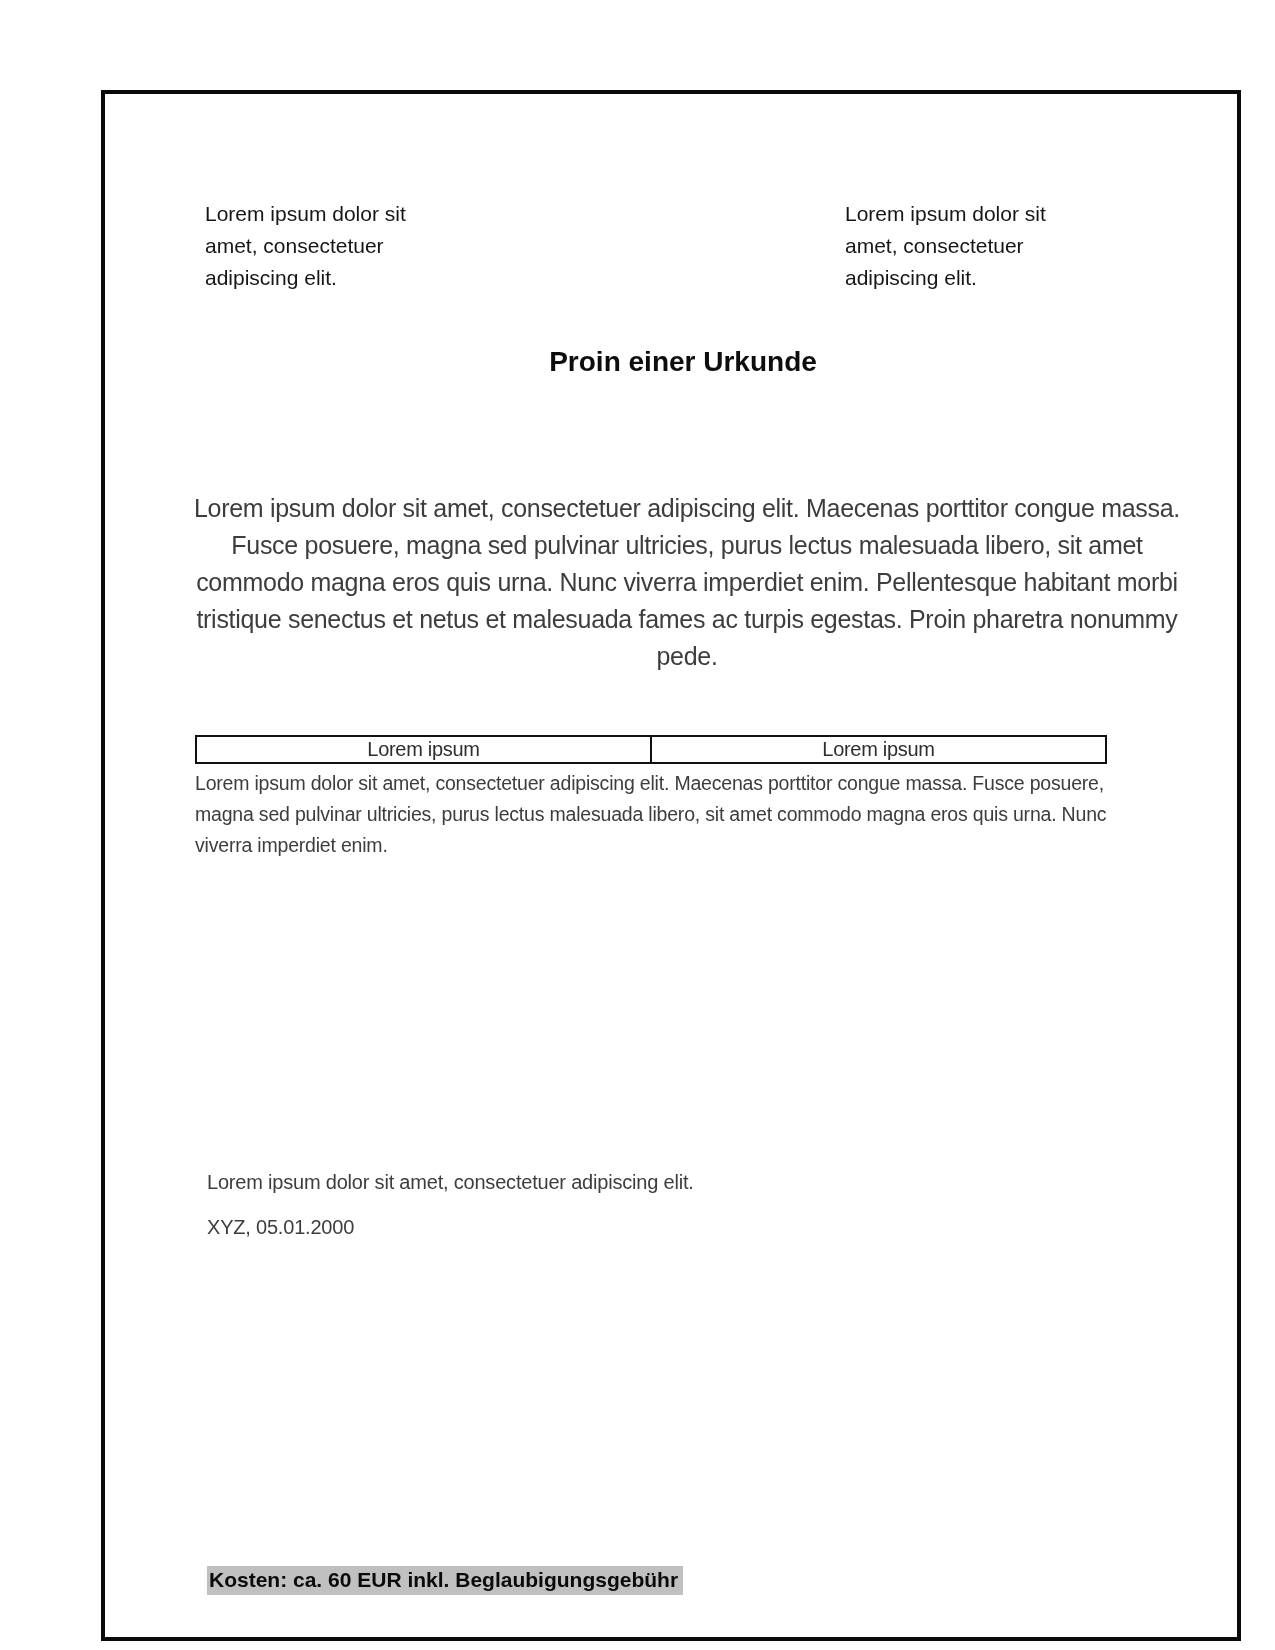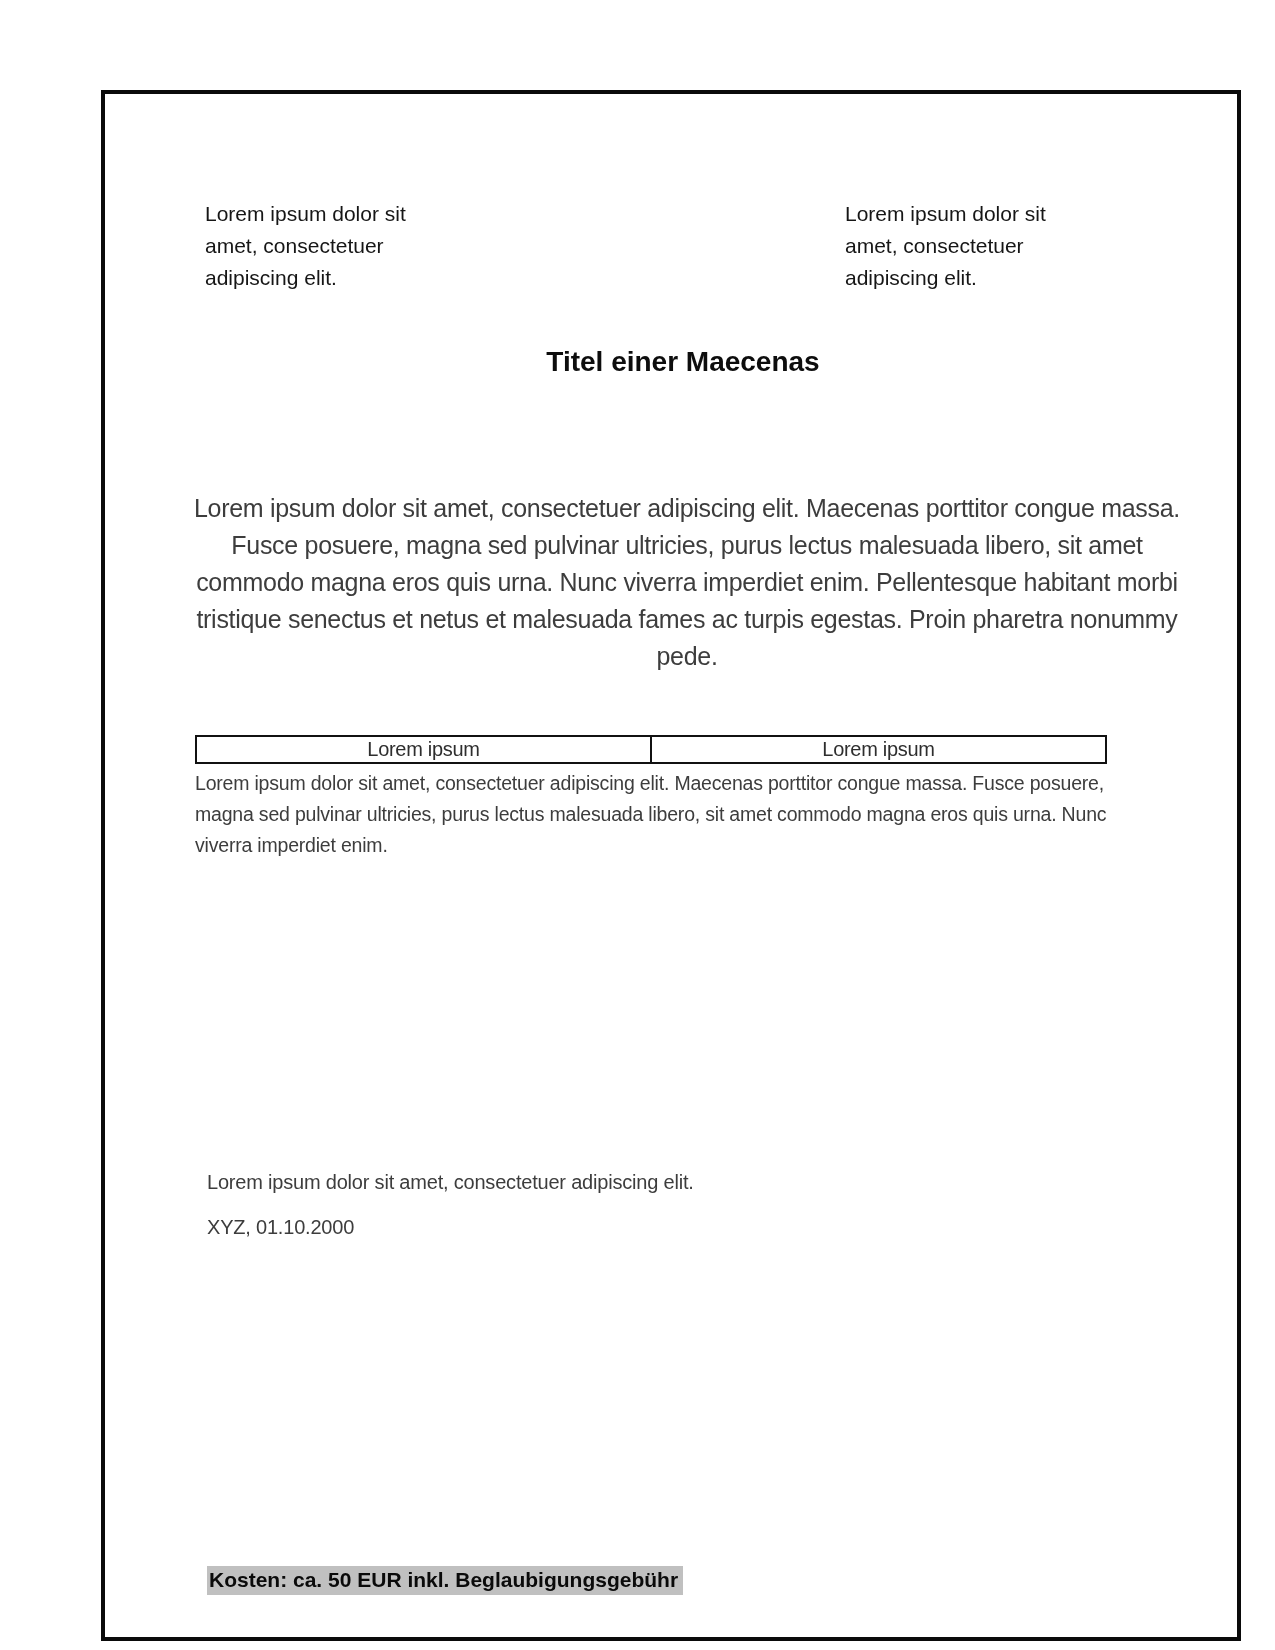--- a/index.html
+++ b/index.html
@@ -122,38 +122,38 @@
 </style>
 </head>
 <body>
 
 <div class="doc-frame">
 
   <div class="header-block header-left">Lorem ipsum dolor sit amet, consectetuer adipiscing elit.</div>
 
   <div class="header-block header-right">Lorem ipsum dolor sit amet, consectetuer adipiscing elit.</div>
 
-  <div class="doc-title">Titel einer Maecenas</div>
+  <div class="doc-title">Proin einer Urkunde</div>
 
   <div class="intro-paragraph">Lorem ipsum dolor sit amet, consectetuer adipiscing elit. Maecenas porttitor congue massa. Fusce posuere, magna sed pulvinar ultricies, purus lectus malesuada libero, sit amet commodo magna eros quis urna. Nunc viverra imperdiet enim. Pellentesque habitant morbi tristique senectus et netus et malesuada fames ac turpis egestas. Proin pharetra nonummy pede.</div>
 
   <table class="doc-table">
     <tbody>
       <tr>
         <td>Lorem ipsum</td>
         <td>Lorem ipsum</td>
       </tr>
     </tbody>
   </table>
 
   <div class="body-paragraph">Lorem ipsum dolor sit amet, consectetuer adipiscing elit. Maecenas porttitor congue massa. Fusce posuere, magna sed pulvinar ultricies, purus lectus malesuada libero, sit amet commodo magna eros quis urna. Nunc viverra imperdiet enim.</div>
 
 
   <div class="signature-block">
     <div>Lorem ipsum dolor sit amet, consectetuer adipiscing elit.</div>
-    <div>XYZ, 01.10.2000</div>
+    <div>XYZ, 05.01.2000</div>
   </div>
 
   <div class="footer-note">
-    <span class="cost-note" style="background-color: rgb(192, 192, 192);">Kosten: ca. 50 EUR inkl. Beglaubigungsgebühr</span>
+    <span class="cost-note" style="background-color: rgb(192, 192, 192);">Kosten: ca. 60 EUR inkl. Beglaubigungsgebühr</span>
   </div>
 
 </div>
 
 </body></html>

